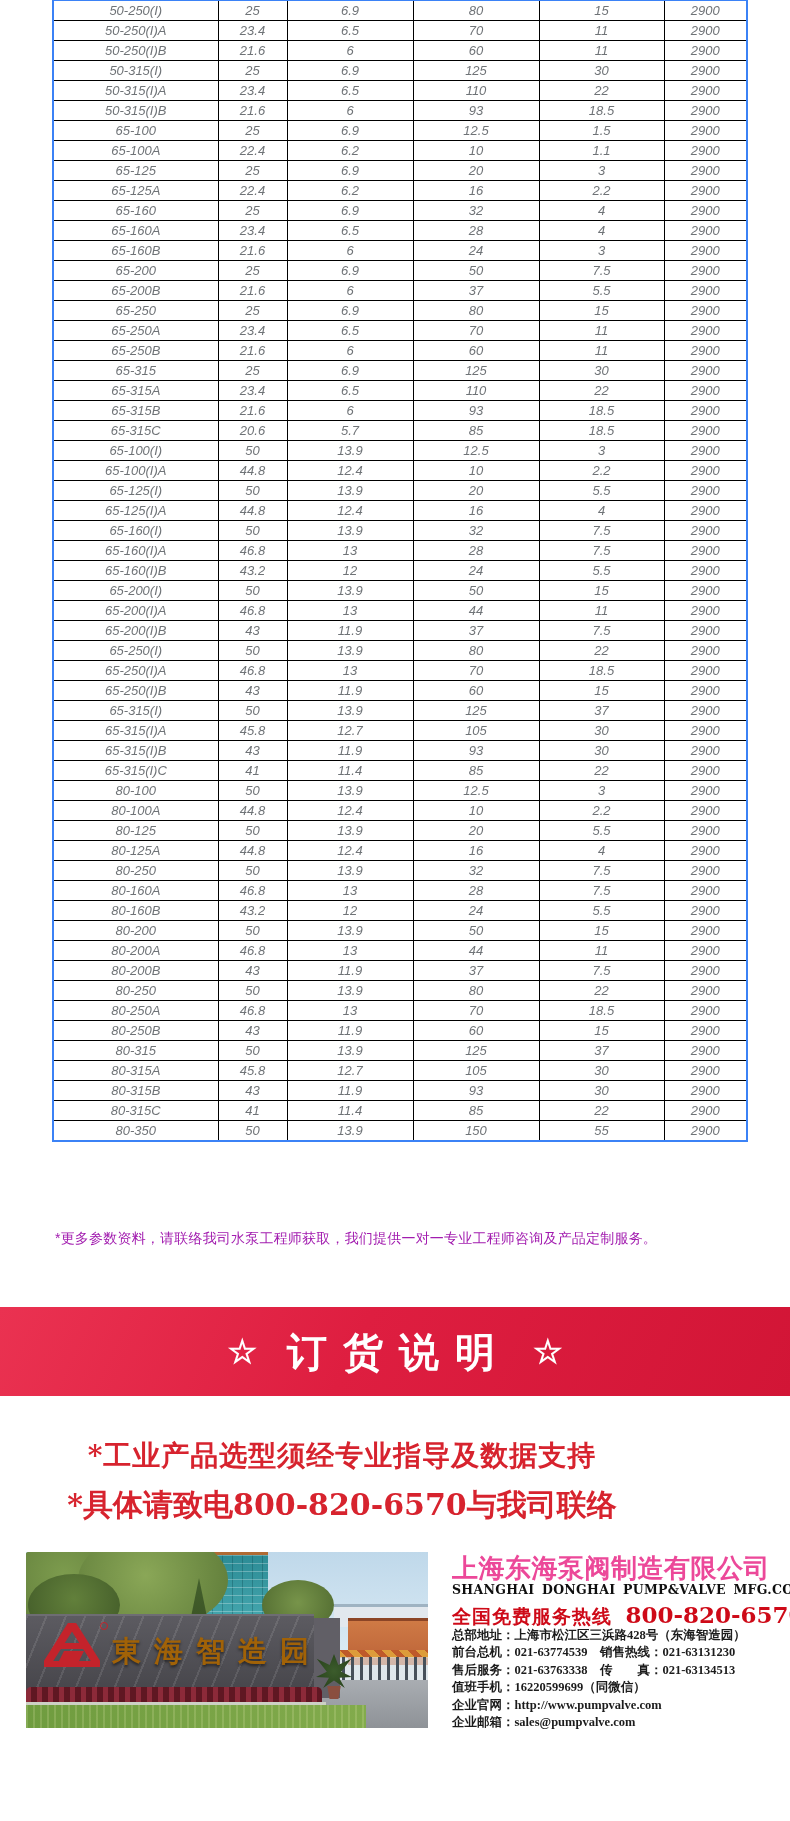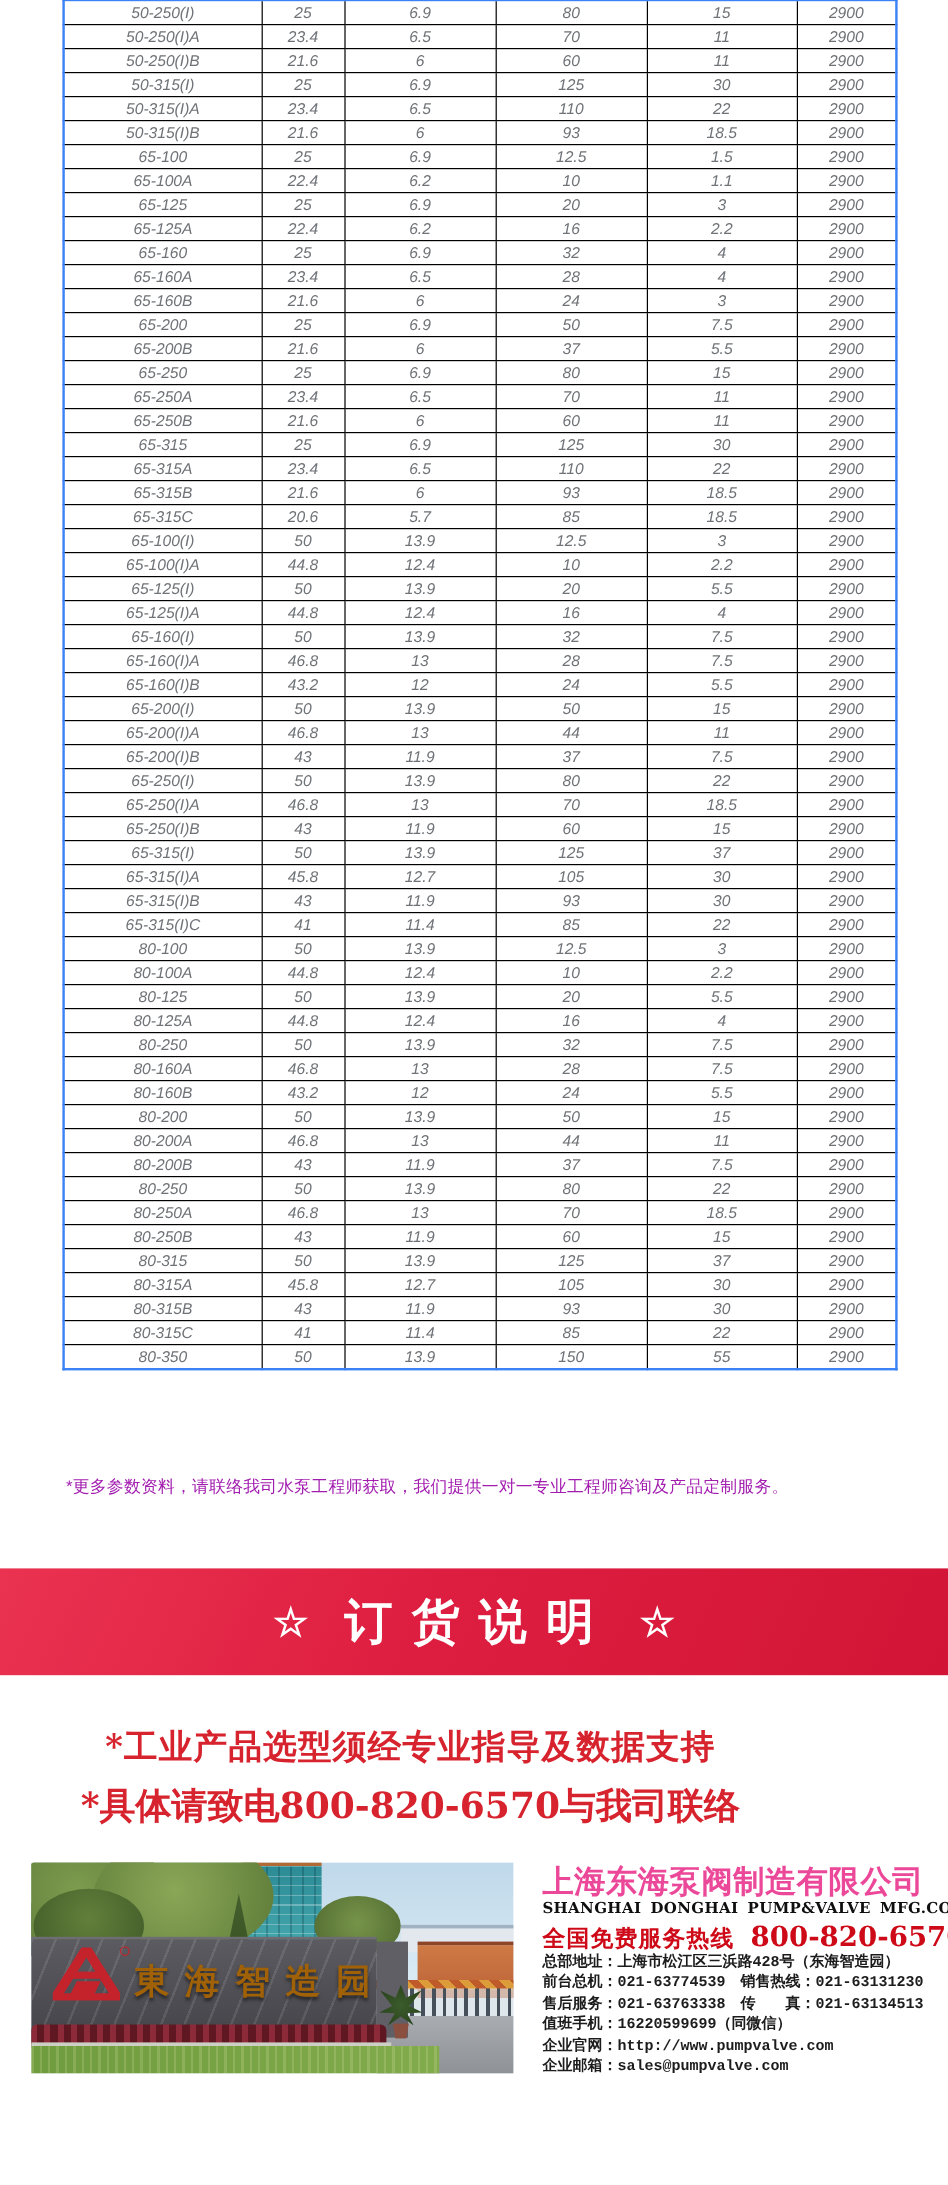--- a/index.html
+++ b/index.html
@@ -77,21 +77,21 @@
                    linear-gradient(90deg,#6f9c3f,#82ab4c);}
 
   
   .company-name{position:absolute;left:452px;top:1551px;font-size:26px;font-weight:800;
                 color:#ec4899;letter-spacing:0.5px;white-space:nowrap;}
   .company-en{position:absolute;left:452px;top:1582px;font-size:12.5px;font-weight:700;
               font-family:"DejaVu Serif",serif;color:#0f0f0f;letter-spacing:0.3px;word-spacing:3px;white-space:nowrap;}
   .hotline{position:absolute;left:452px;top:1601px;color:#ce0a18;font-weight:800;white-space:nowrap;}
   .hotline .lbl{font-size:19px;letter-spacing:1px;}
   .hotline .num{font-size:23px;font-family:"DejaVu Serif",serif;margin-left:9px;font-weight:700;}
-  .details{position:absolute;left:452px;top:1627px;font-family:Liberation Mono, monospace;
+  .details{position:absolute;left:452px;top:1627px;font-family:Liberation Serif, serif;
            font-weight:700;font-size:12.5px;color:#1c1c1c;line-height:17.4px;white-space:nowrap;}
 </style>
 </head>
 <body>
 
 <div class="page">
 
   <table class="spec-table">
     <colgroup>
       <col style="width:165px">

